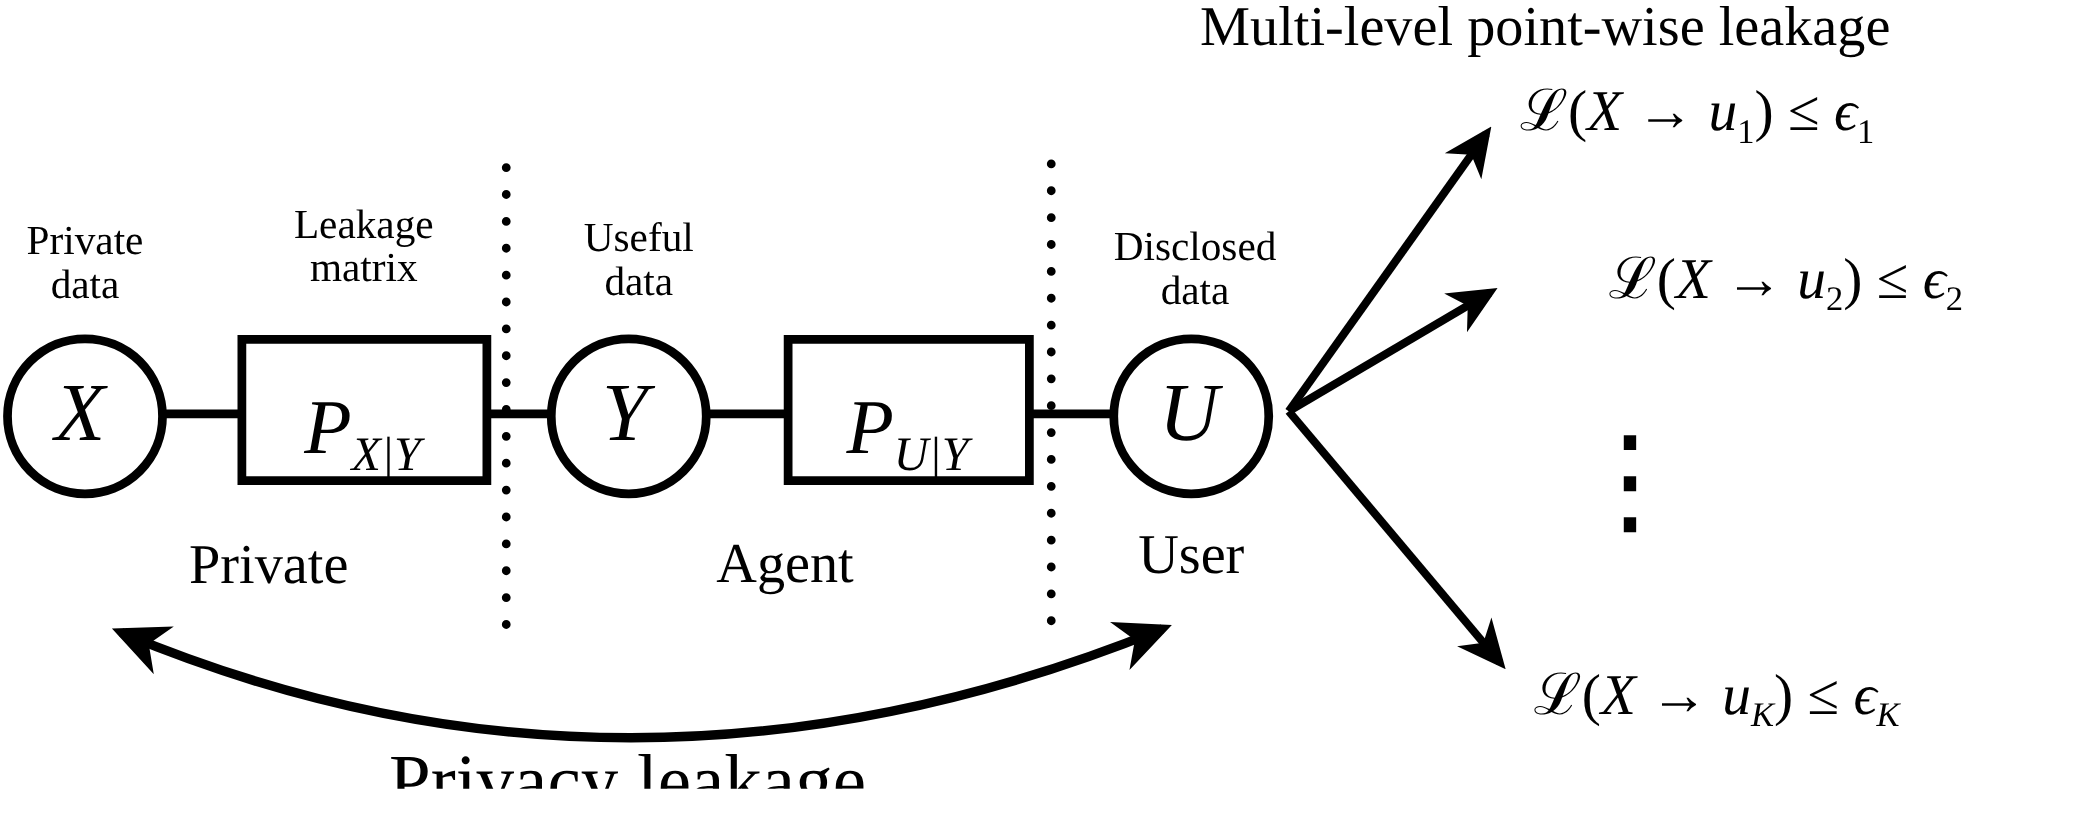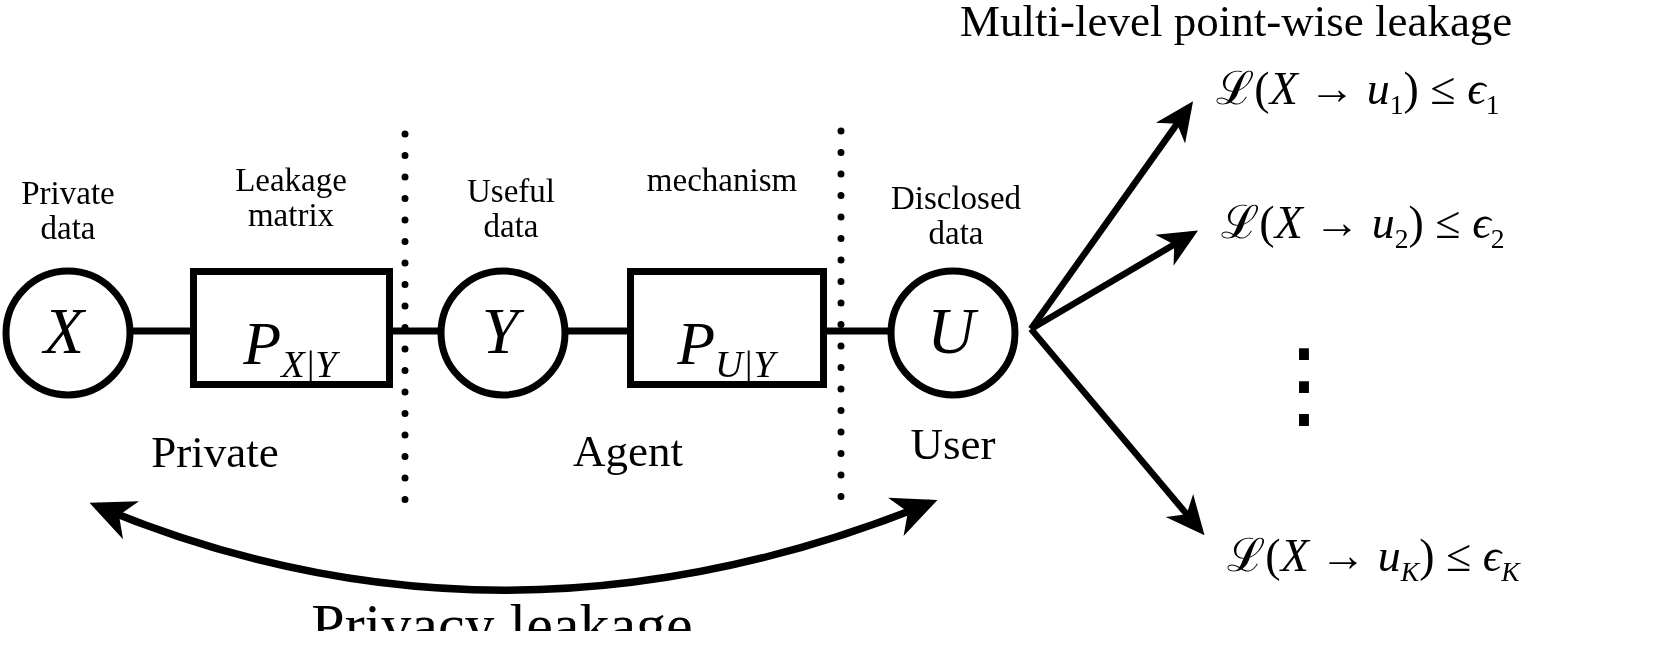--- a/index.html
+++ b/index.html
@@ -70,21 +70,21 @@
   }
 
   .formula {
     font-size: 46px; line-height: 1;
     white-space: nowrap;
   }
   .formula .it { font-style: italic; }
   .formula sub { font-size: 0.6em; }
   .formula sub.it { font-style: italic; }
   .f1 { left: 1216px; top: 66px; }
-  .f2 { left: 1221px; top: 200px; }
+  .f2 { left: 1287px; top: 200px; }
   .fK { left: 1227px; top: 533px; }
 
   .vdots {
     transform: translate(-50%, -50%);
     left: 1304px; top: 384px;
     font-family: "DejaVu Sans", sans-serif;
     font-size: 96px; line-height: 1;
   }
 </style>
 </head>
@@ -128,21 +128,20 @@
   </div>
   <div class="txt caption cap-leakage-matrix">
     <div>Leakage</div>
     <div>matrix</div>
   </div>
   <div class="txt caption cap-useful-data">
     <div>Useful</div>
     <div>data</div>
   </div>
   <div class="txt caption cap-privacy-mech">
-    <div>mechanism</div>
   </div>
   <div class="txt caption cap-disclosed-data">
     <div>Disclosed</div>
     <div>data</div>
   </div>
 
   <div class="txt node-letter nl-x">X</div>
   <div class="txt node-letter nl-y">Y</div>
   <div class="txt node-letter nl-u">U</div>
 

